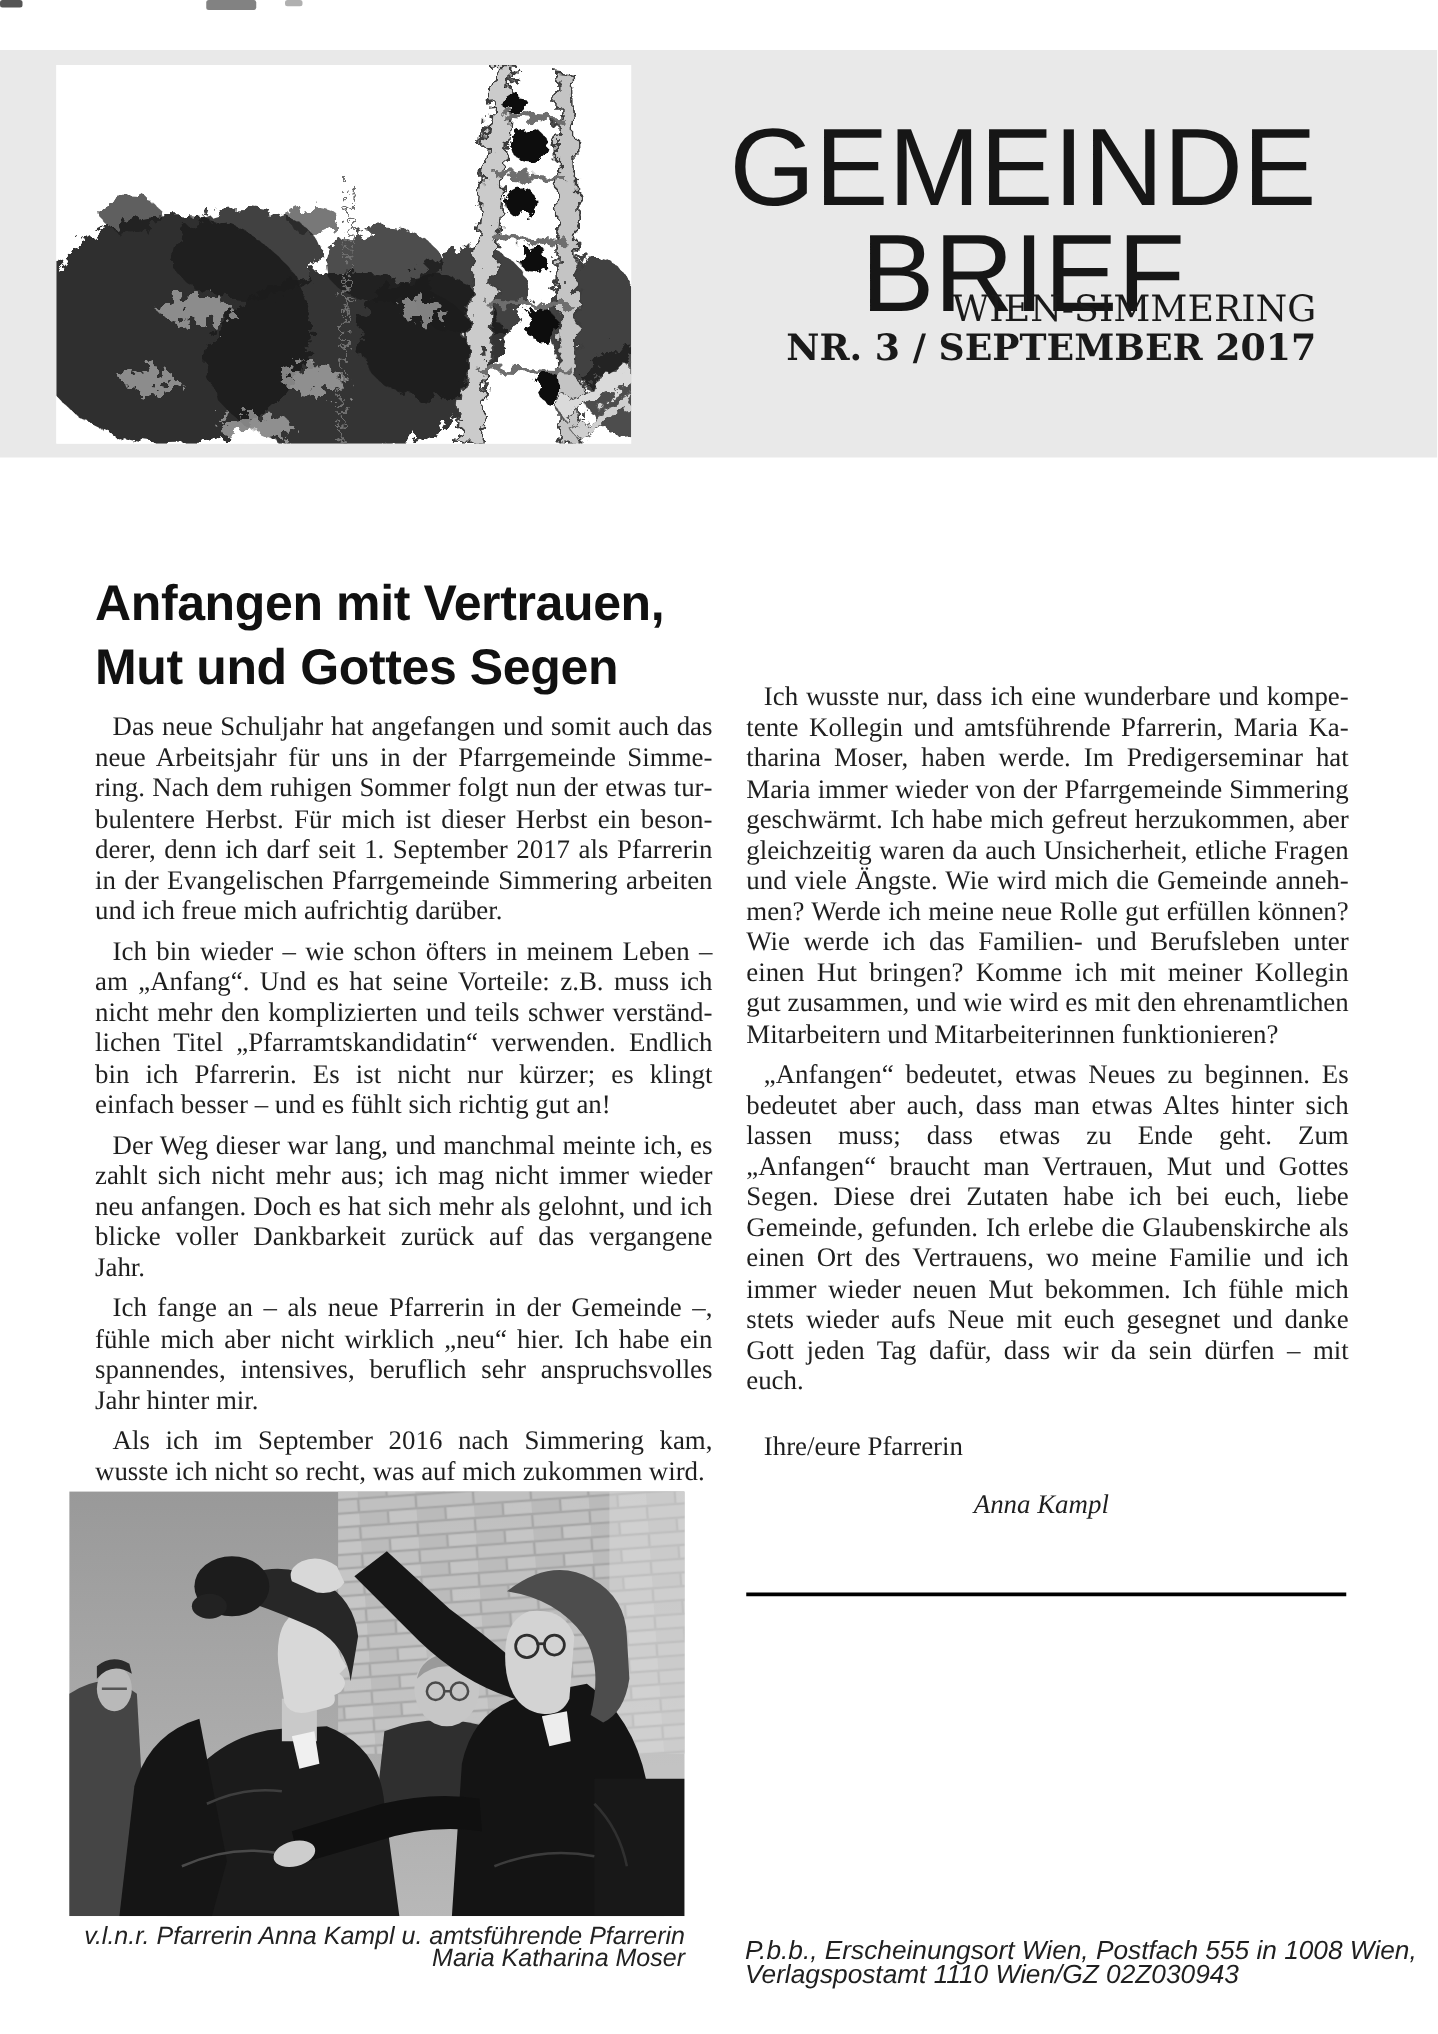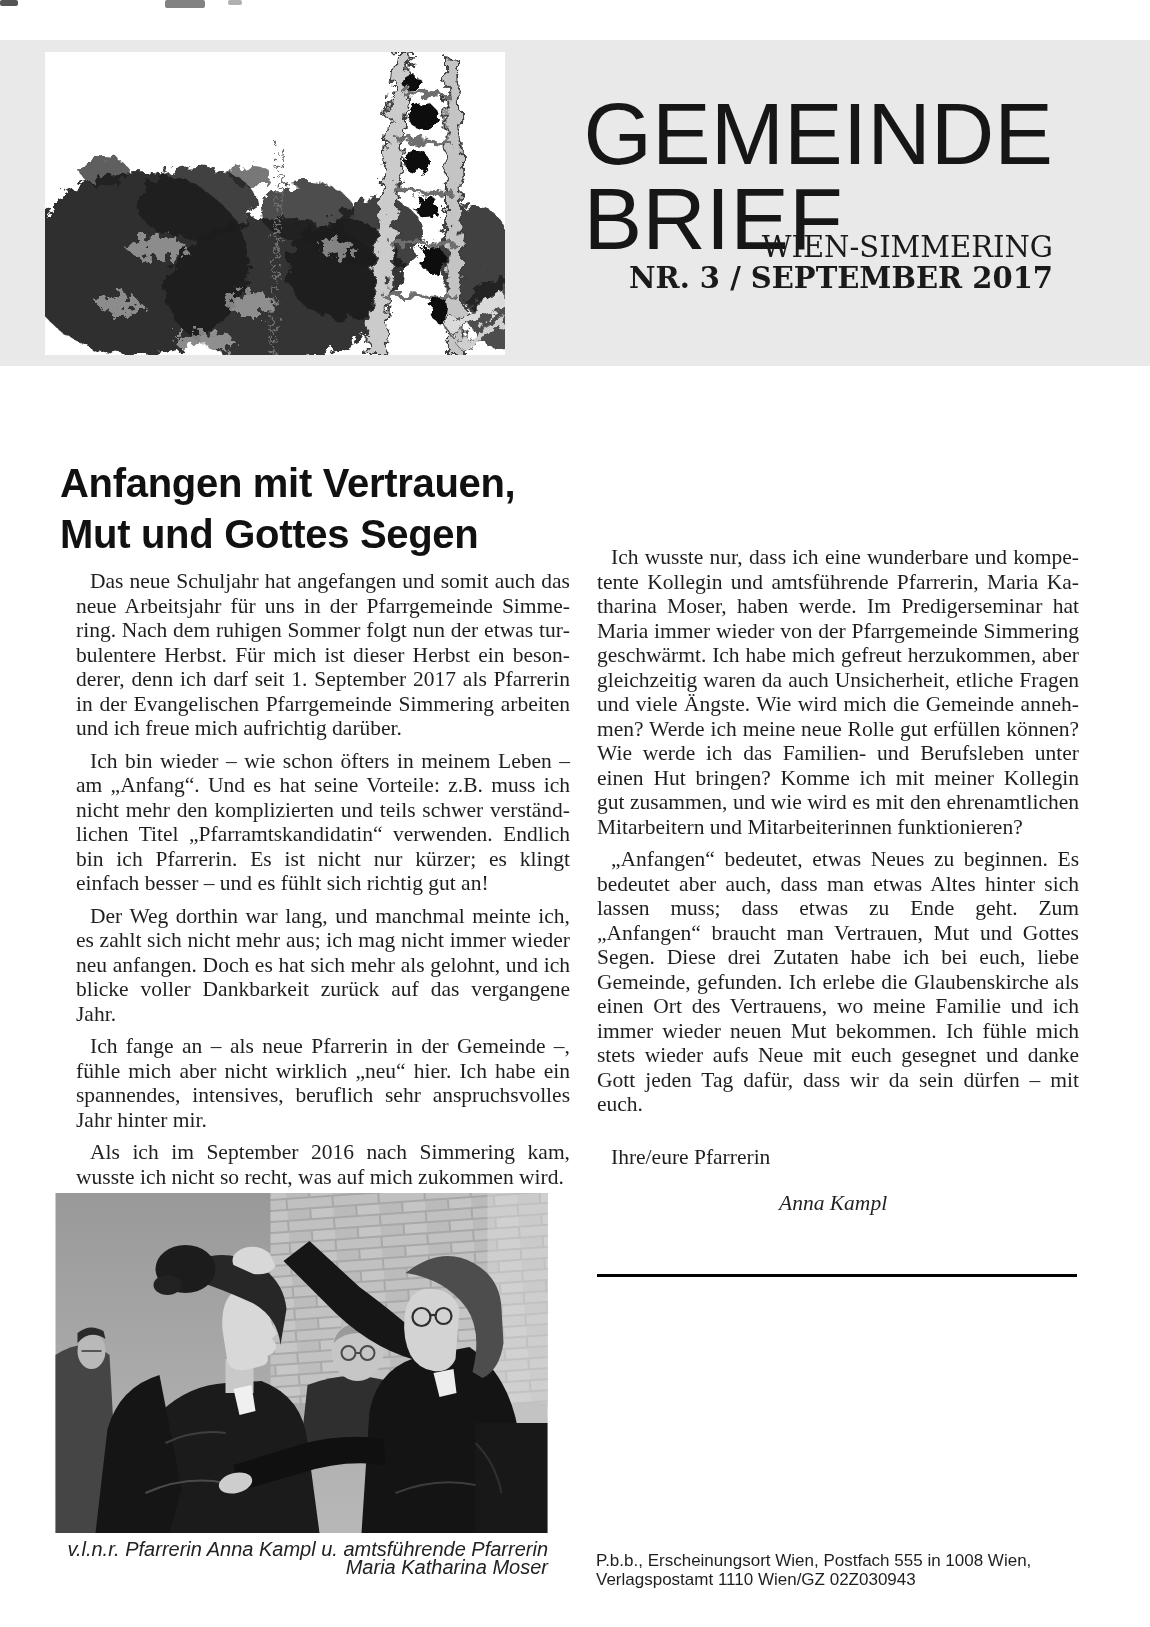--- a/index.html
+++ b/index.html
@@ -13,36 +13,36 @@
     overflow:hidden;color:var(--text);
     font-family:"Liberation Serif",serif;
   }
   
   .artifact{position:absolute;background:#1c1c1c;border-radius:2px;}
 
   
   .masthead{position:absolute;left:0;top:40px;width:1150px;height:326px;background:var(--header-bg);}
   .masthead-photo{position:absolute;left:45px;top:12px;width:460px;height:303px;background:#fff;overflow:hidden;}
   .masthead-title{
-    position:absolute;top:-8px;right:97px;text-align:left;
+    position:absolute;top:-8px;right:97px;text-align:center;
     font-family:"Liberation Sans",sans-serif;font-size:88px;line-height:0.97;
     font-weight:400;color:#161616;white-space:nowrap;
   }
   .masthead-title span{display:block;}
   .masthead-org{
     position:absolute;top:192px;right:97px;text-align:right;
     font-family:"DejaVu Serif",serif;font-size:29px;line-height:31px;color:#1a1a1a;
     white-space:nowrap;
   }
   .masthead-org span{display:block;}
   .issue-line{font-weight:bold;}
 
   
   .article-title{
-    position:absolute;left:60px;top:425px;
+    position:absolute;left:76px;top:425px;
     font-family:"Liberation Sans",sans-serif;font-weight:bold;
     font-size:40px;line-height:51px;letter-spacing:-0.3px;color:#111;
     white-space:nowrap;
   }
   .article-title span{display:block;}
   .col{
     position:absolute;top:545px;text-align:justify;
     font-size:21.5px;line-height:24.5px;hyphens:manual;color:#1f1f1f;
   }
   .col-left{left:76px;width:494px;margin-top:24px;}
@@ -54,21 +54,21 @@
   
   .ordination-photo{position:absolute;left:55px;top:1193px;width:493px;height:340px;overflow:hidden;}
   .photo-caption{
     position:absolute;left:55px;top:1540px;width:493px;text-align:right;
     font-family:"Liberation Sans",sans-serif;font-style:italic;
     font-size:20px;line-height:18px;color:#222;
   }
   .divider-rule{position:absolute;left:597px;top:1274px;width:480px;height:3px;background:var(--rule);}
   .imprint{
     position:absolute;left:596px;top:1551px;
-    font-family:"Liberation Sans",sans-serif;font-size:17px;line-height:19px;color:#1f1f1f;
+    font-family:"Liberation Sans",sans-serif;font-size:21px;line-height:19px;color:#1f1f1f;font-style:italic;
   }
 </style>
 </head>
 <body>
 
 <div class="page">
 
   <div class="artifact" style="left:0;top:0;width:18px;height:6px;opacity:.75;"></div>
   <div class="artifact" style="left:165px;top:0;width:40px;height:8px;opacity:.55;"></div>
   <div class="artifact" style="left:228px;top:0;width:14px;height:5px;opacity:.35;"></div>
@@ -144,21 +144,21 @@
   </header>
 
   <h2 class="article-title">
     <span>Anfangen mit Vertrauen,</span>
     <span>Mut und Gottes Segen</span>
   </h2>
 
   <div class="col col-left">
       <p class="para">Das neue Schuljahr hat angefangen und somit auch das neue Arbeitsjahr für uns in der Pfarrgemeinde Simme­ring. Nach dem ruhigen Sommer folgt nun der etwas tur­bulentere Herbst. Für mich ist dieser Herbst ein beson­derer, denn ich darf seit 1. September 2017 als Pfarrerin in der Evangelischen Pfarrgemeinde Simmering arbeiten und ich freue mich aufrichtig darüber.</p>
       <p class="para">Ich bin wieder – wie schon öfters in meinem Leben – am „Anfang“. Und es hat seine Vorteile: z.B. muss ich nicht mehr den komplizierten und teils schwer verständ­lichen Titel „Pfarramtskandidatin“ verwenden. Endlich bin ich Pfarrerin. Es ist nicht nur kürzer; es klingt einfach besser – und es fühlt sich richtig gut an!</p>
-      <p class="para">Der Weg dorthin war lang, und manchmal meinte ich, es zahlt sich nicht mehr aus; ich mag nicht immer wieder neu anfangen. Doch es hat sich mehr als gelohnt, und ich blicke voller Dankbarkeit zurück auf das vergangene Jahr.</p>
+      <p class="para">Der Weg dieser war lang, und manchmal meinte ich, es zahlt sich nicht mehr aus; ich mag nicht immer wieder neu anfangen. Doch es hat sich mehr als gelohnt, und ich blicke voller Dankbarkeit zurück auf das vergangene Jahr.</p>
       <p class="para">Ich fange an – als neue Pfarrerin in der Gemeinde –, fühle mich aber nicht wirklich „neu“ hier. Ich habe ein spannendes, intensives, beruflich sehr anspruchsvolles Jahr hinter mir.</p>
       <p class="para">Als ich im September 2016 nach Simmering kam, wuss­te ich nicht so recht, was auf mich zukommen wird.</p>
     </div>
 
   <div class="col col-right">
     <div>
         <p class="para">Ich wusste nur, dass ich eine wunderbare und kompe­tente Kollegin und amtsführende Pfarrerin, Maria Ka­tharina Moser, haben werde. Im Predigerseminar hat Maria immer wieder von der Pfarrgemeinde Simmering geschwärmt. Ich habe mich gefreut herzukommen, aber gleichzeitig waren da auch Unsicherheit, etliche Fragen und viele Ängste. Wie wird mich die Gemeinde anneh­men? Werde ich meine neue Rolle gut erfüllen können? Wie werde ich das Familien- und Berufsleben unter einen Hut bringen? Komme ich mit meiner Kollegin gut zusammen, und wie wird es mit den ehrenamtlichen Mitarbeitern und Mitarbeiterinnen funktionieren?</p>
         <p class="para">„Anfangen“ bedeutet, etwas Neues zu beginnen. Es bedeutet aber auch, dass man etwas Altes hinter sich lassen muss; dass etwas zu Ende geht. Zum „Anfangen“ braucht man Vertrauen, Mut und Gottes Segen. Diese drei Zutaten habe ich bei euch, liebe Gemeinde, gefun­den. Ich erlebe die Glaubenskirche als einen Ort des Vertrauens, wo meine Familie und ich immer wieder neuen Mut bekommen. Ich fühle mich stets wieder aufs Neue mit euch gesegnet und danke Gott jeden Tag da­für, dass wir da sein dürfen – mit euch.</p>
       </div>
     <p class="signoff">Ihre/eure Pfarrerin</p>

